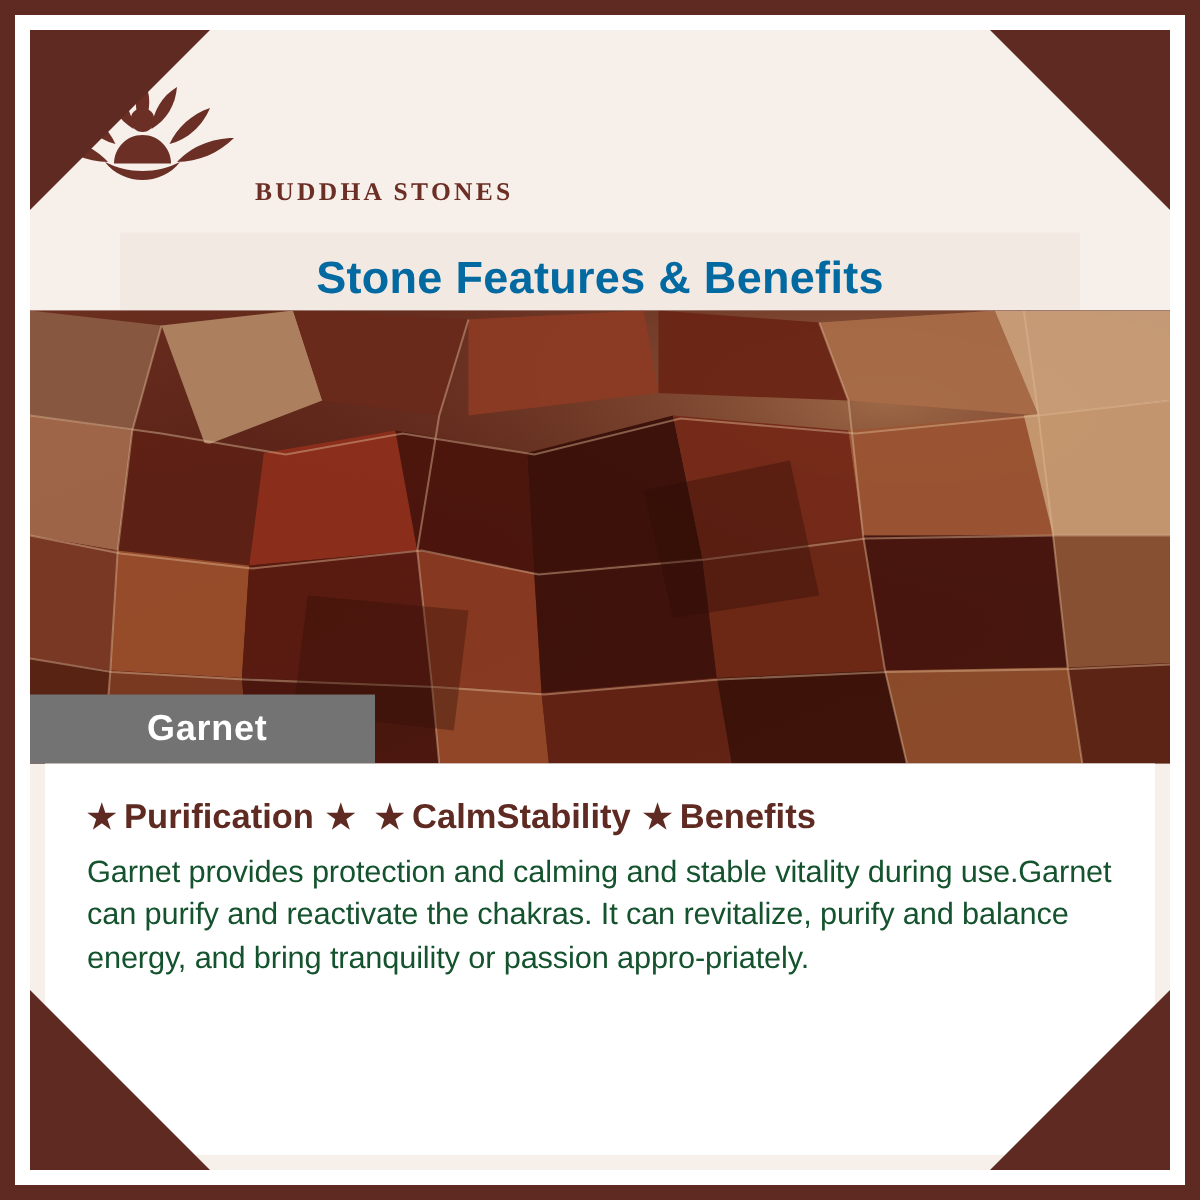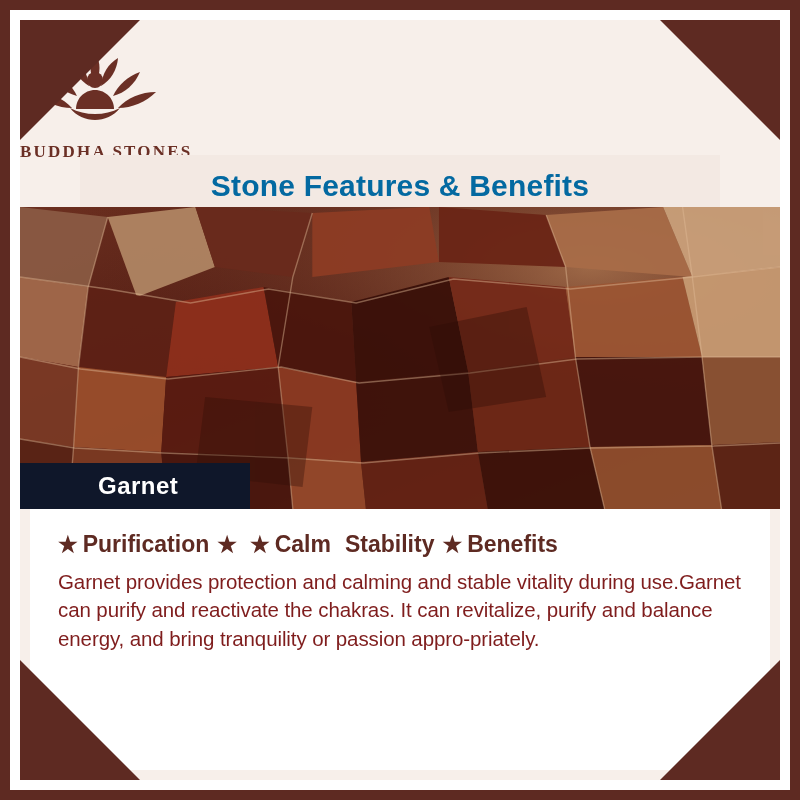--- a/index.html
+++ b/index.html
@@ -48,22 +48,21 @@
   .corner.bl { left: 0; bottom: 0; clip-path: polygon(0 100%, 0 0, 100% 100%); }
   .corner.br { right: 0; bottom: 0; clip-path: polygon(100% 100%, 100% 0, 0 100%); }
 
   
   .logo-wrap {
     position: absolute;
     left: 0;
     right: 0;
     top: 18px;
     display: flex;
-    flex-direction: column;
-    align-items: flex-start;
+    align-items: flex-end;
   }
   .logo-mark {
     width: 150px;
     height: 100px;
     display: block;
   }
   .brand-name {
     margin-top: 4px;
     font-size: 17px;
     font-weight: bold;
@@ -104,21 +103,21 @@
   }
   .photo svg { display: block; width: 100%; height: 100%; }
 
   
   .stone-label {
     position: absolute;
     left: 0;
     top: 443px;
     min-width: 230px;
     height: 46px;
-    background: #0f172a;
+    background: #737373;
     display: flex;
     align-items: center;
     padding-left: 78px;
     box-sizing: border-box;
   }
   .stone-label-text {
     color: #ffffff;
     font-size: 24px;
     font-weight: bold;
     letter-spacing: 0.5px;
@@ -153,26 +152,26 @@
     white-space: nowrap;
   }
   .kw .star {
     color: #5e2a22;
     font-size: 22px;
     margin-right: 5px;
     margin-left: 8px;
     line-height: 1;
   }
   .kw:first-child .star { margin-left: 0; }
-  .kw.no-star { margin-left: 14px; }
+  .kw.no-star { }
 
   .body-text {
     font-size: 20.5px;
     line-height: 1.38;
-    color: #7f1d1d;
+    color: #14532d;
     margin: 0;
     letter-spacing: -0.1px;
   }
 
   
   .bottom-strip {
     position: absolute;
     left: 10px;
     right: 10px;
     bottom: 10px;

